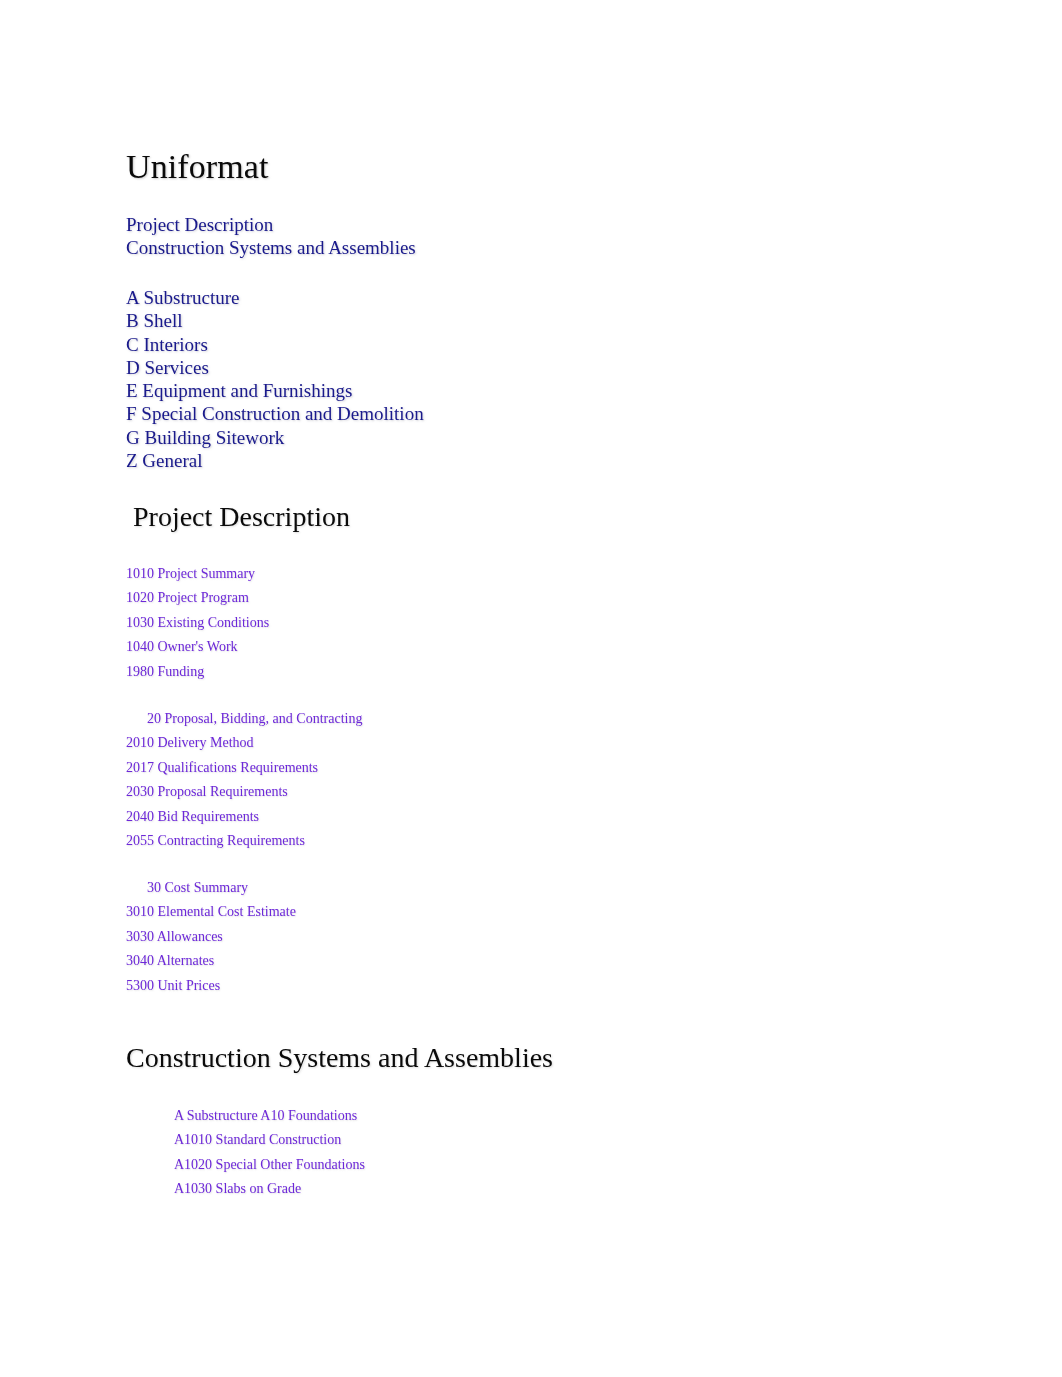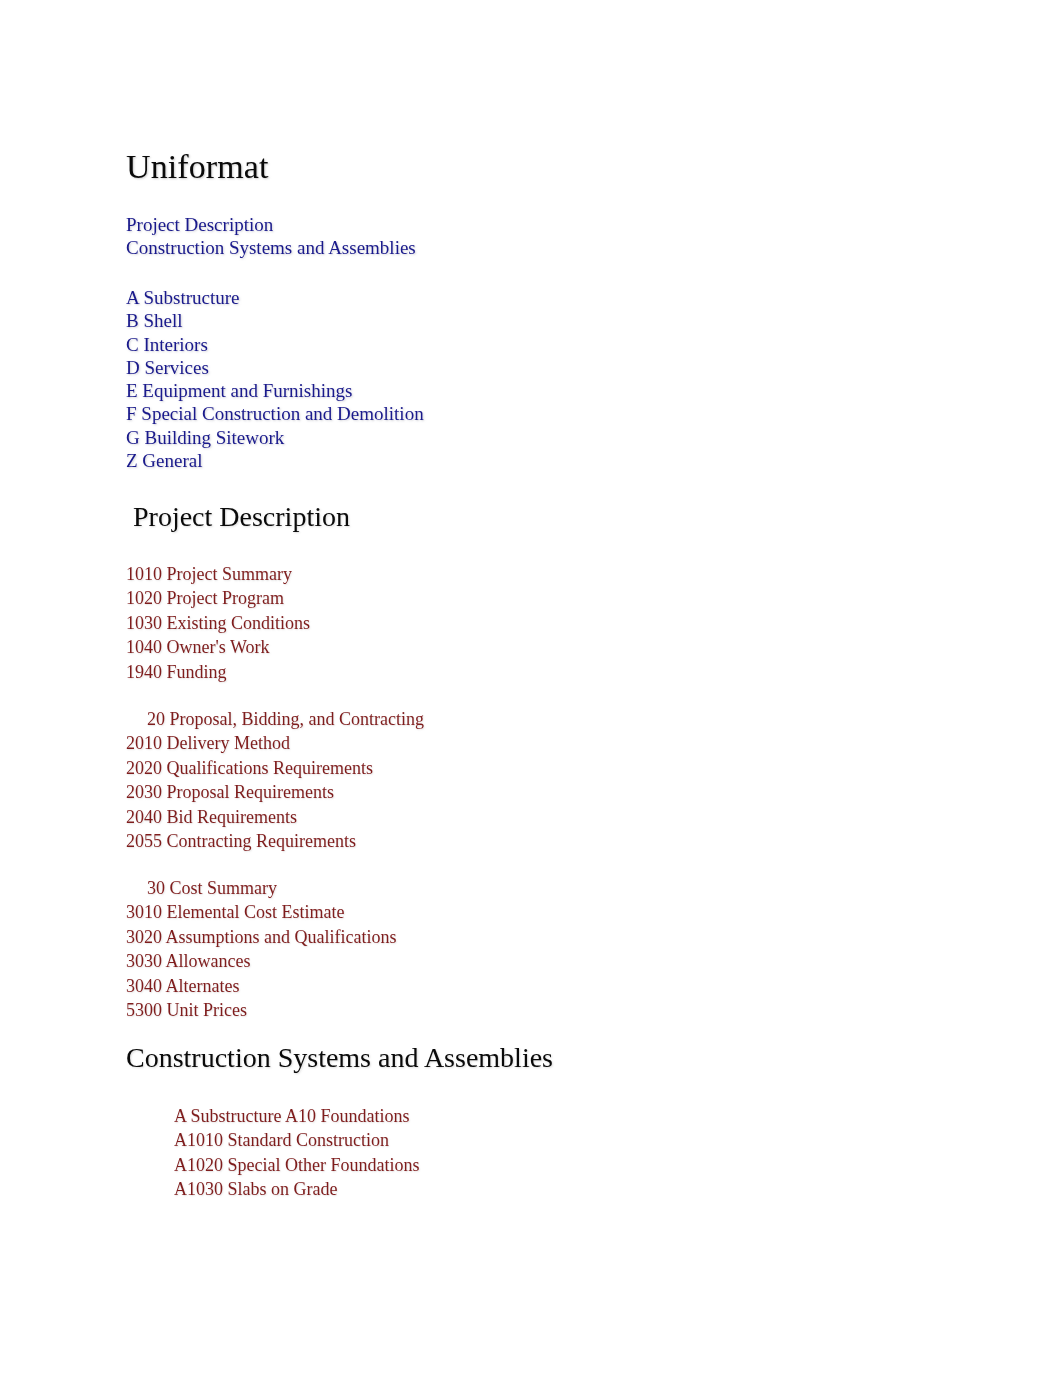--- a/index.html
+++ b/index.html
@@ -78,23 +78,23 @@
   .section-heading.h-project { top: 500px; padding-left: 7px; }
   .section-heading.h-construction { top: 1041px; }
 
   
   .text-block {
     position: absolute;
     left: 126px;
   }
   .text-line {
     display: block;
-    font-size: 18px;
+    font-size: 14px;
     line-height: 24.4px;
-    color: #7f1d1d;
+    color: #6d28d9;
     white-space: pre;
     text-shadow: 0.7px 0.7px 1.6px rgba(180,180,180,0.38);
     width: max-content;
   }
   .text-line.indent {
     padding-left: 21px;
     text-align: right;
   }
 
   .blk-1010 { top: 562px; }
@@ -125,36 +125,35 @@
     <a class="nav-link" href="#">Z General</a>
   </nav>
 
   <h2 class="section-heading h-project">Project Description</h2>
 
   <div class="text-block blk-1010">
     <span class="text-line">1010 Project Summary</span>
     <span class="text-line">1020 Project Program</span>
     <span class="text-line">1030 Existing Conditions</span>
     <span class="text-line">1040 Owner's Work</span>
-    <span class="text-line">1940 Funding</span>
+    <span class="text-line">1980 Funding</span>
   </div>
 
   <div class="text-block blk-2010">
     <span class="text-line indent">20 Proposal, Bidding, and Contracting</span>
     <span class="text-line">2010 Delivery Method</span>
-    <span class="text-line">2020 Qualifications Requirements</span>
+    <span class="text-line">2017 Qualifications Requirements</span>
     <span class="text-line">2030 Proposal Requirements</span>
     <span class="text-line">2040 Bid Requirements</span>
     <span class="text-line">2055 Contracting Requirements</span>
   </div>
 
   <div class="text-block blk-3010">
     <span class="text-line indent">30 Cost Summary</span>
     <span class="text-line">3010 Elemental Cost Estimate</span>
-    <span class="text-line">3020 Assumptions and Qualifications</span>
     <span class="text-line">3030 Allowances</span>
     <span class="text-line">3040 Alternates</span>
     <span class="text-line">5300 Unit Prices</span>
   </div>
 
   <h2 class="section-heading h-construction">Construction Systems and Assemblies</h2>
 
   <div class="text-block blk-a10">
     <span class="text-line">A Substructure A10 Foundations</span>
     <span class="text-line">A1010 Standard Construction</span>

